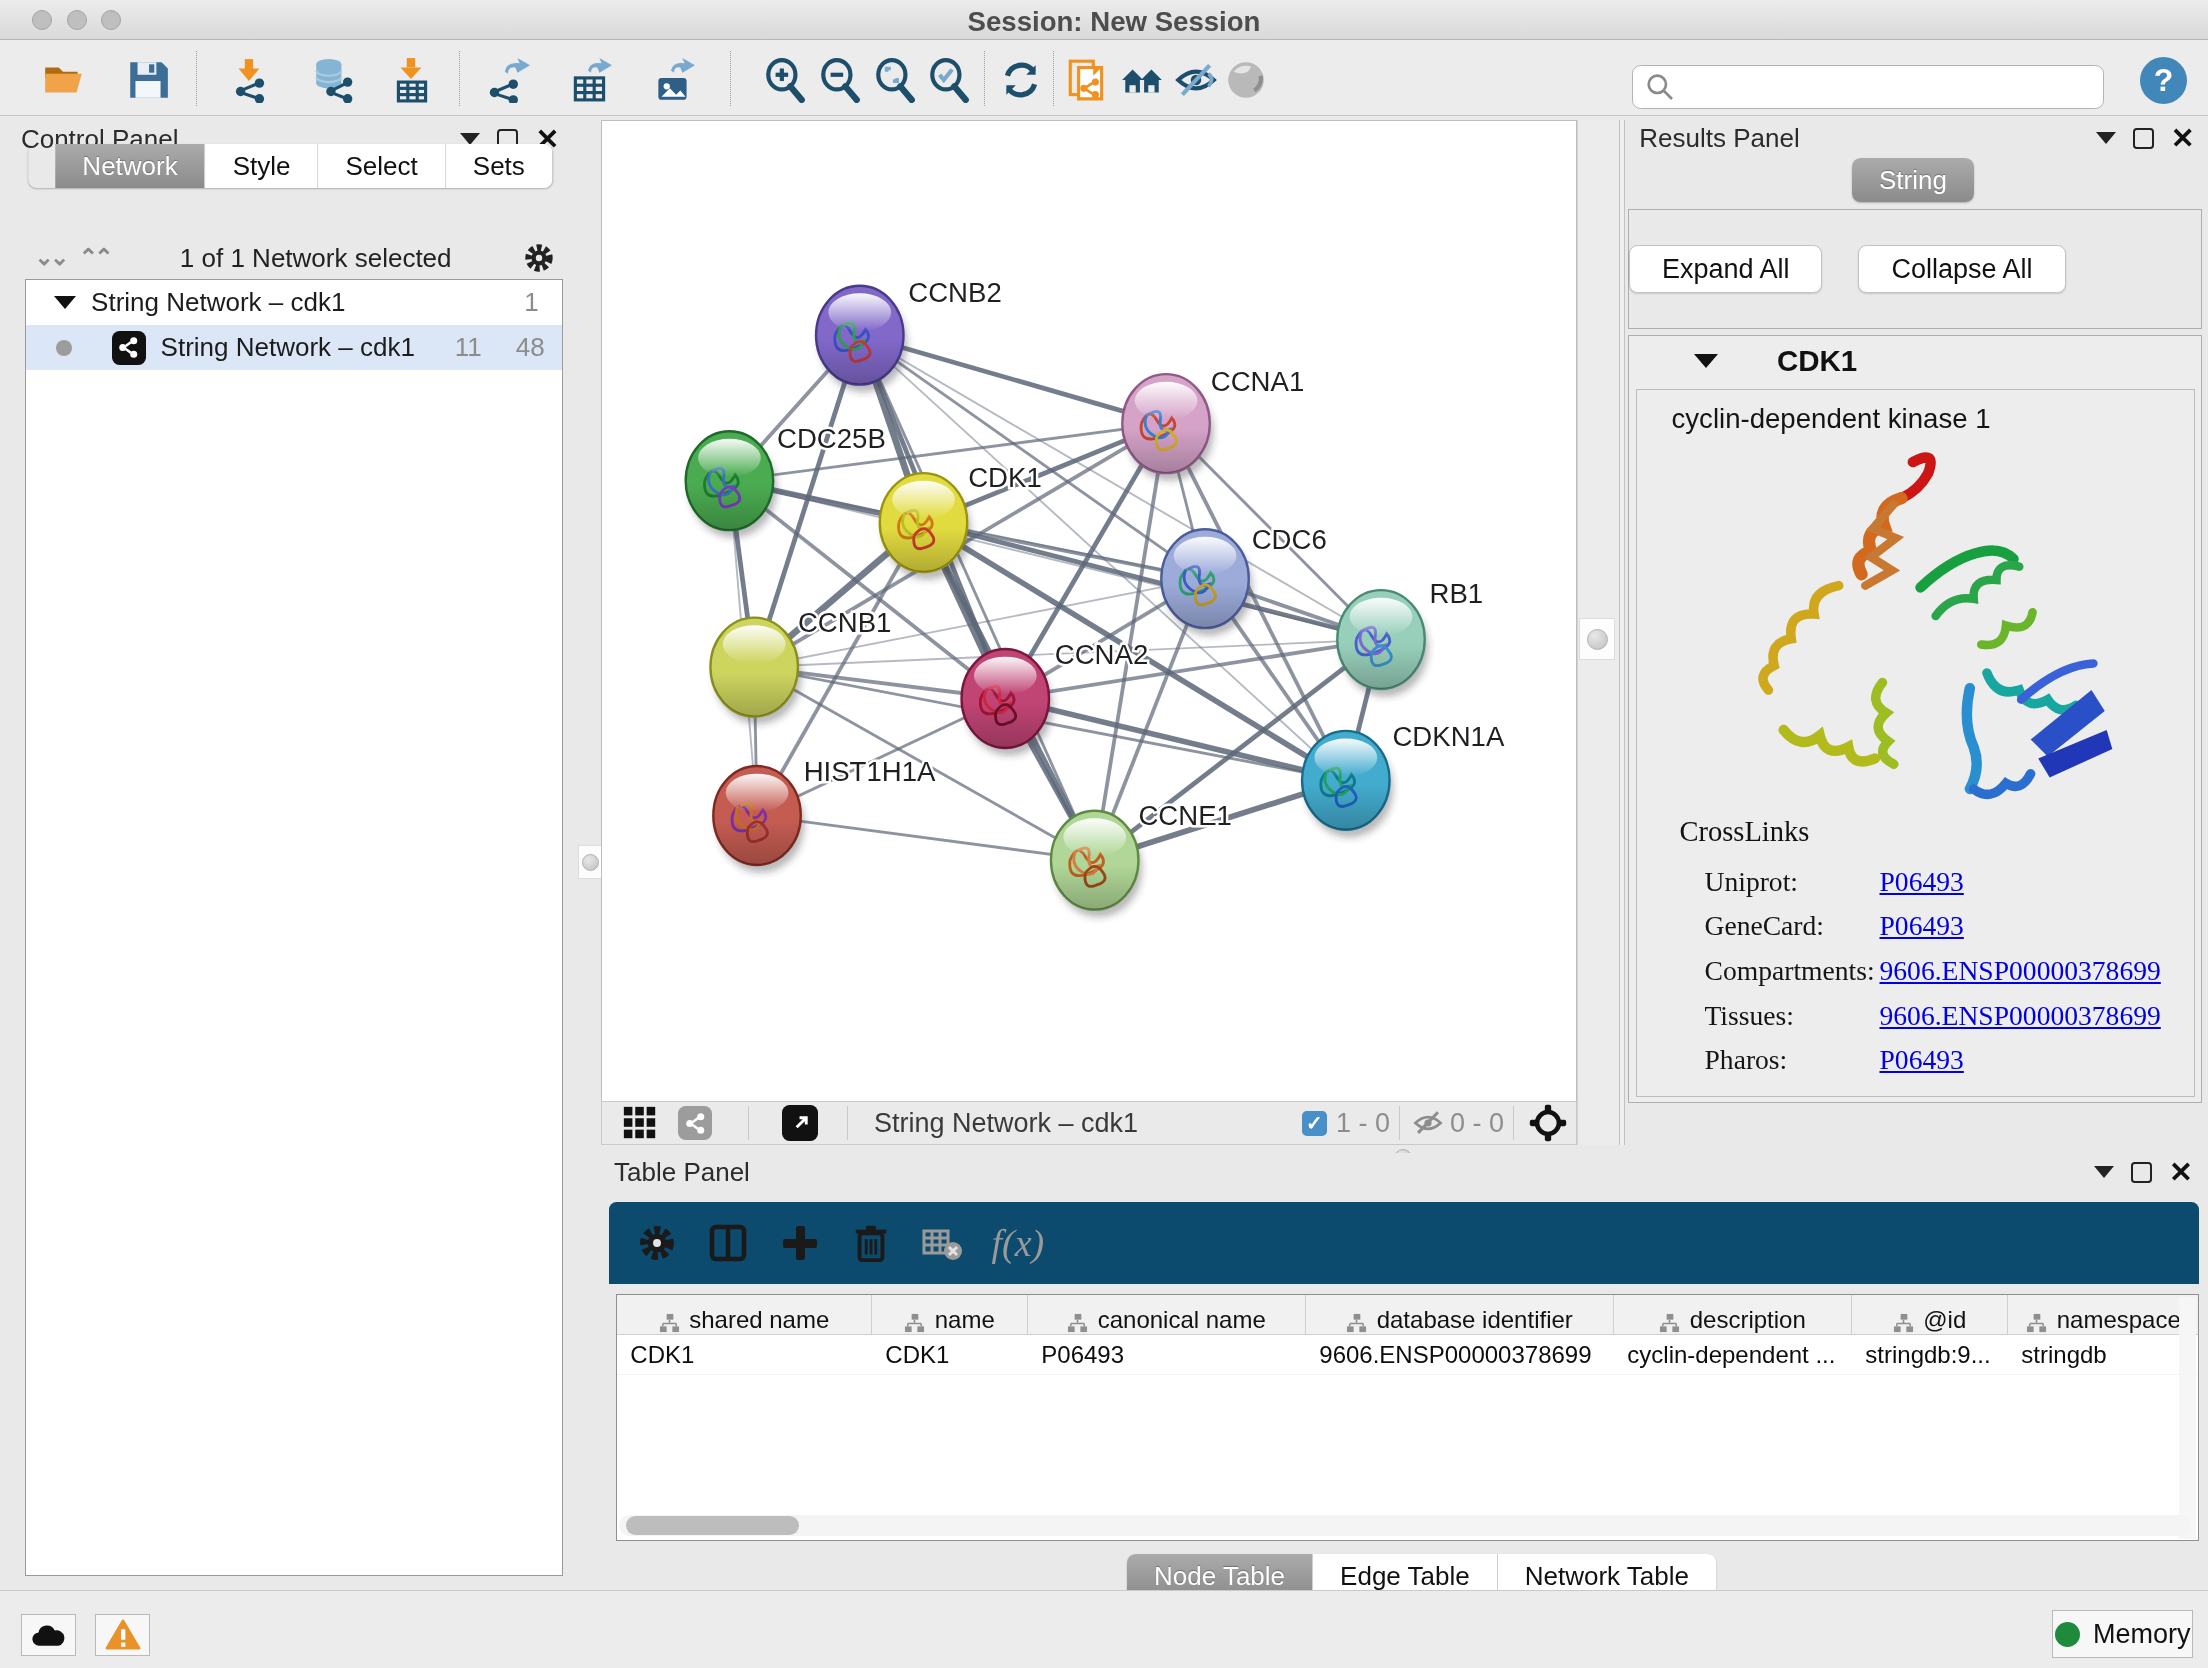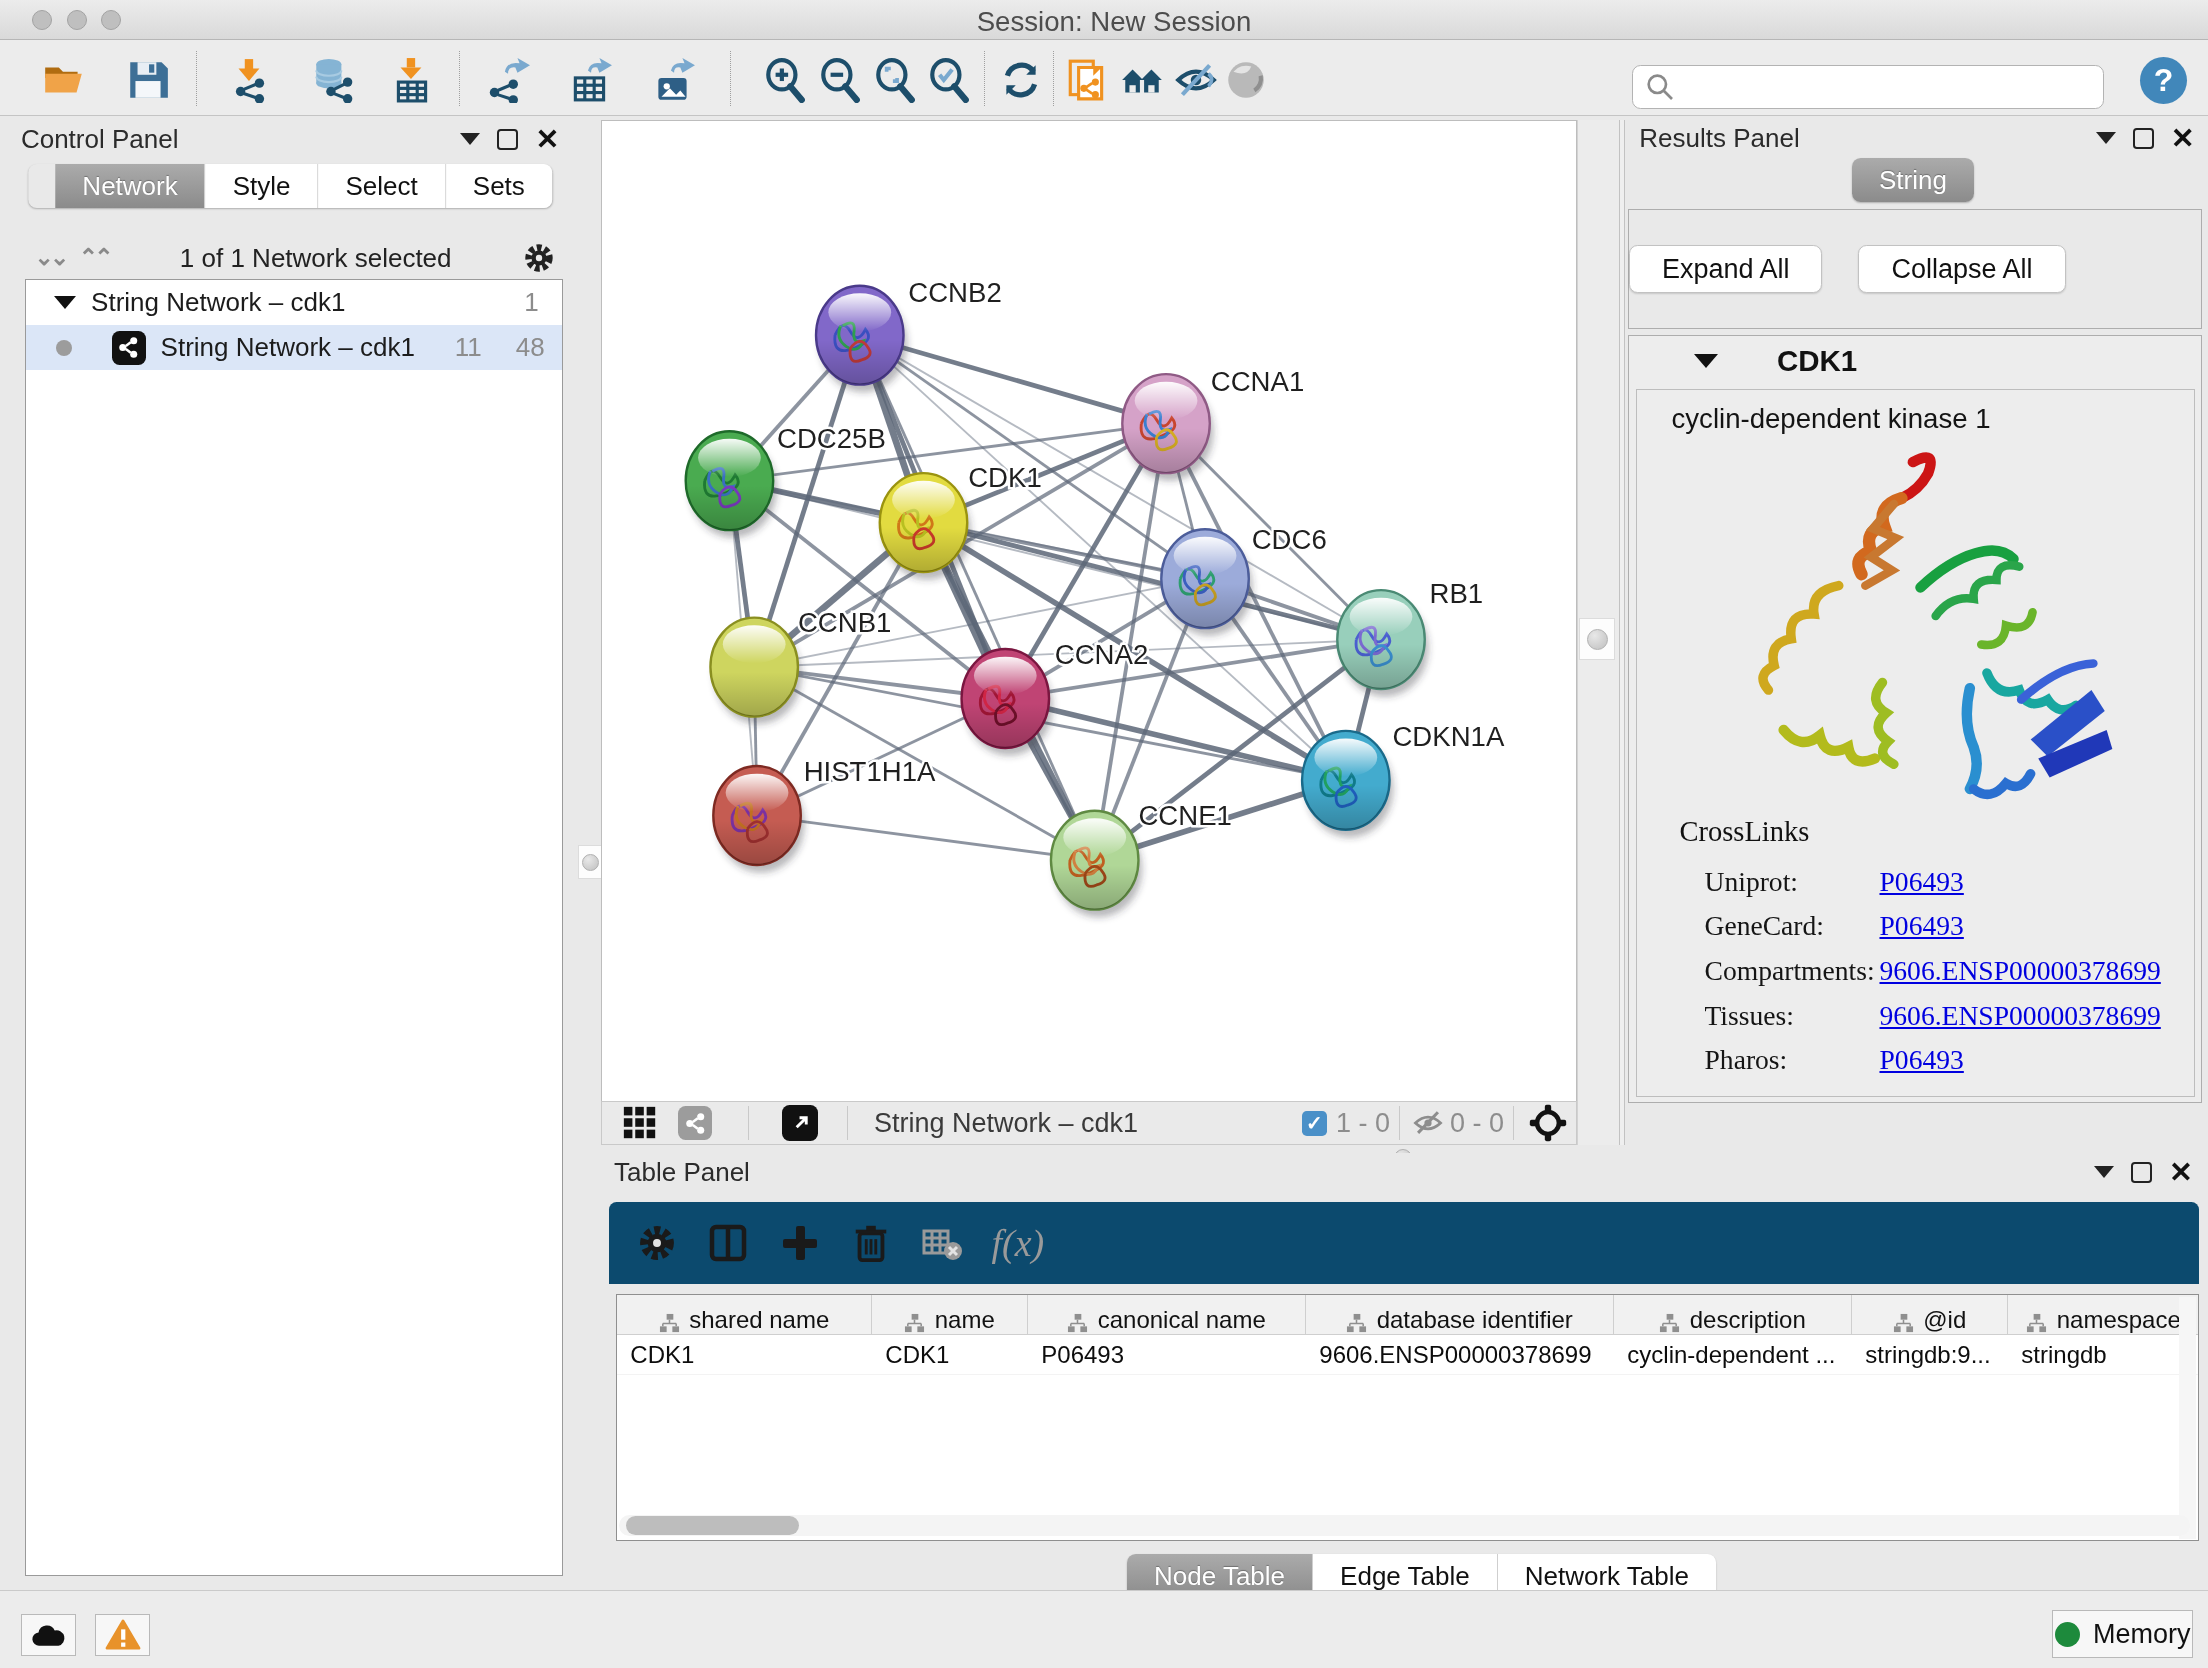--- a/index.html
+++ b/index.html
@@ -5,21 +5,21 @@
   * { margin:0; padding:0; box-sizing:border-box; }
   html,body { width:2208px; height:1668px; }
   body { font-family:"Liberation Sans", sans-serif; background:#e9e9e9; position:relative; overflow:hidden; }
 
   
   .titlebar { position:absolute; left:0; top:0; width:2208px; height:40px;
     background:linear-gradient(#ececec,#d9d9d9); border-bottom:1px solid #b6b6b6; }
   .tl-dot { position:absolute; top:9.5px; width:20px; height:20px; border-radius:50%;
     background:#bfbfbf; border:1px solid #a3a3a3; }
   .win-title { position:absolute; top:5.7px; left:0; width:100%; text-align:center;
-    font-size:27.6px; font-weight:normal; color:#4d4d4d;padding-left:20px; }
+    font-size:27.6px; font-weight:bold; color:#4d4d4d;padding-left:20px; }
 
   
   .toolbar { position:absolute; left:0; top:40px; width:2208px; height:76px;
     background:#ececec; border-bottom:1px solid #c4c4c4; }
   .tb-btn { position:absolute; top:16px; width:48px; height:48px; display:flex; align-items:center; justify-content:center; }
   .tb-sep { position:absolute; top:11.4px; width:0; height:55px; border-left:1.9px dotted #9f9f9f; }
   .searchbox { position:absolute; left:1632px; top:25px; width:472px; height:44px;
     background:#fff; border:1.9px solid #b3b3b3; border-radius:8.6px; display:flex; align-items:center; padding-left:11.4px; }
   .helpbtn { position:absolute; left:2140px; top:17px; width:47px; height:47px; border-radius:50%;
     background:#4187ba; color:#fff; font-size:32px; font-weight:bold; display:flex; align-items:center; justify-content:center; }
@@ -33,21 +33,21 @@
 
   
   .seg { display:flex; border-radius:8.6px; overflow:hidden; box-shadow:0 1px 1.9px rgba(0,0,0,.25); }
   .seg .tab { background:#fff; color:#111; font-size:26px; padding:6.7px 27px; border-right:1px solid #cfcfcf; text-align:center; }
   .seg .tab:last-child { border-right:none; }
   .seg .tab.active { background:linear-gradient(#ababab,#8b8b8b); color:#fff; text-shadow:0 -1px 1px rgba(0,0,0,.3); }
 
   
   .control-panel { position:absolute; left:7.6px; top:120px; width:565px; height:1465px; background:#e9e9e9; }
   .cp-header { position:absolute; left:0; top:0; width:100%; height:38px; display:flex; align-items:center; justify-content:space-between; padding:0 13.3px; }
-  .cp-tabs { position:absolute; left:50%; transform:translateX(-50%); top:44px;padding-left:27px; }
+  .cp-tabs { position:absolute; left:50%; transform:translateX(-50%); top:24px;padding-left:27px; }
   .cp-controls { position:absolute; left:0; top:116px; width:100%; height:44px; display:flex; align-items:center; }
   .cp-status { flex:1; text-align:center; font-size:26px; color:#222; }
   .cp-list { position:absolute; left:17px; top:159px; width:538px; bottom:9.5px; background:#fff; border:1.9px solid #9a9a9a; }
   .tree-row { height:45px; display:flex; align-items:center; font-size:26px; color:#1c1c1c; }
   .tree-row.selected { background:#dbe6f7; }
   .tree-num { color:#8c8c8c; font-size:26px; }
   .share-chip { width:34px; height:34px; border-radius:7.6px; background:#111; display:flex; align-items:center; justify-content:center; }
   .share-chip.gray { background:#9c9c9c; }
 
   

